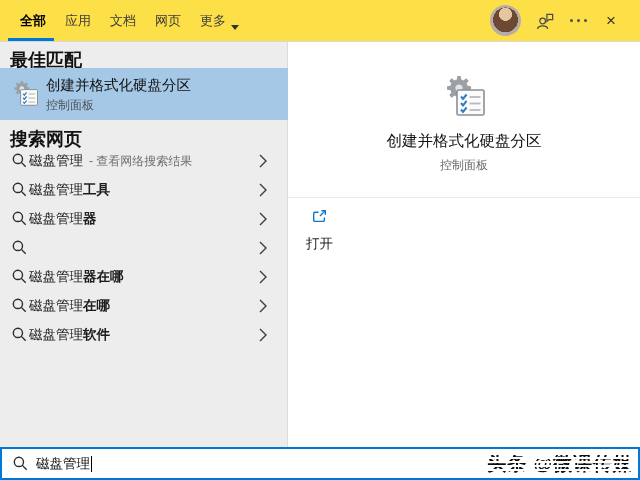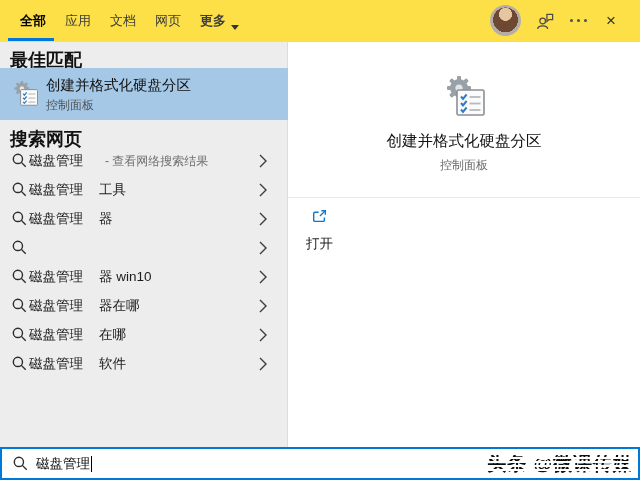--- a/index.html
+++ b/index.html
@@ -11,21 +11,21 @@
   }
 
   
   .topbar{
     position:absolute; top:0; left:0; width:640px; height:42px;
     background:#fde047; border-bottom:1px solid #d8d8d8;
   }
   .tabs{ position:absolute; left:20px; top:0; height:42px; display:flex; align-items:center; gap:19px; }
   .tab{ font-size:13px; color:#3d3d3d; cursor:default; white-space:nowrap; }
   .tab.selected{ color:#000; font-weight:bold; }
-  .tab-more{ display:flex; align-items:flex-end; gap:5px;font-weight:bold; }
+  .tab-more{ display:flex; align-items:flex-end; gap:5px; }
   .caret-down{ width:0; height:0; border-left:4px solid transparent; border-right:4px solid transparent; border-top:5px solid #333; display:inline-block; }
   .tab-underline{ position:absolute; left:8px; bottom:0; width:46px; height:3px; background:#0078d7; }
   .avatar{
     position:absolute; left:490px; top:5px; width:31px; height:31px; border-radius:50%;
     background:
       radial-gradient(circle at 50% 30%, #e6c5a1 0 24%, rgba(0,0,0,0) 25%),
       radial-gradient(circle at 50% 48%, #6d4832 0 55%, rgba(0,0,0,0) 56%),
       radial-gradient(circle at 50% 50%, #b6ada6 0 100%);
   }
   .feedback{ position:absolute; left:536px; top:12px; }
@@ -55,21 +55,21 @@
   .best-item .bm-icon{ margin-left:10px; width:30px; height:30px; flex:0 0 30px; }
   .bm-text{ margin-left:6px; display:flex; flex-direction:column; }
   .bm-title{ font-size:14.5px; color:#0f0f0f; line-height:19px; }
   .bm-sub{ font-size:12px; color:#4f5458; line-height:16px; margin-top:2px; }
 
   
   .rows{ position:absolute; top:104px; left:0; width:288px; }
   .row{ position:relative; height:29px; display:flex; align-items:center; }
   .row .mag{ margin-left:12px; width:15px; height:15px; flex:0 0 15px; }
   .row .txt{ margin-left:2px; font-size:13.5px; color:#1c1c1c; white-space:nowrap; }
-  .row .txt b{ font-weight:normal;padding-left:16px; }
+  .row .txt b{ font-weight:bold; }
   .row .note{ font-size:12px; color:#6f6f6f; margin-left:6px; }
   .row .chev{ position:absolute; right:21px; top:8px; width:8px; height:14px; }
 
   
   .preview{ position:absolute; top:0; left:0; width:352px; height:405px; }
   .pv-icon{ position:absolute; top:31px; left:50%; transform:translateX(-50%); width:48px; height:48px; }
   .pv-title{ position:absolute; top:89px; width:100%; text-align:center; font-size:15.5px; color:#141414; }
   .pv-sub{ position:absolute; top:115px; width:100%; text-align:center; font-size:12px; color:#6a6a6a; }
   .pv-divider{ position:absolute; top:155px; left:0; width:352px; height:1px; background:#e9e9e9; }
   .open-row{ position:absolute; top:167px; left:18px; display:flex; align-items:center; gap:11px;flex-direction:column; }
@@ -209,29 +209,20 @@
           <use href="#magicon"></use>
         </svg>
       <svg class="chev" viewBox="0 0 8 14">
           <use href="#chevicon"></use>
         </svg>
     </div>
     <div class="row">
       <svg class="mag" viewBox="0 0 16 16">
           <use href="#magicon"></use>
         </svg>
-      <span class="txt"><span>磁盘管理</span><b>器 win10</b></span>
-      <svg class="chev" viewBox="0 0 8 14">
-          <use href="#chevicon"></use>
-        </svg>
-    </div>
-    <div class="row">
-      <svg class="mag" viewBox="0 0 16 16">
-          <use href="#magicon"></use>
-        </svg>
       <span class="txt"><span>磁盘管理</span><b>器在哪</b></span>
       <svg class="chev" viewBox="0 0 8 14">
           <use href="#chevicon"></use>
         </svg>
     </div>
     <div class="row">
       <svg class="mag" viewBox="0 0 16 16">
           <use href="#magicon"></use>
         </svg>
       <span class="txt"><span>磁盘管理</span><b>在哪</b></span>

